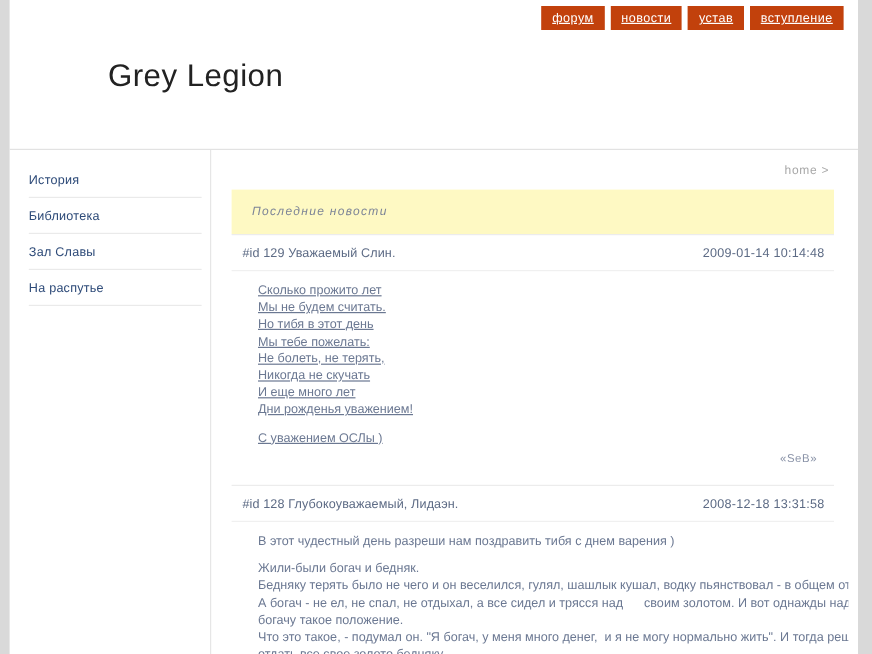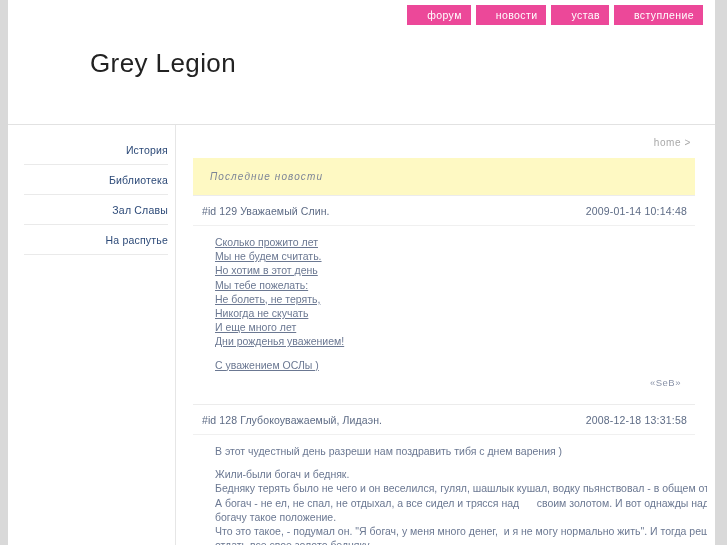--- a/index.html
+++ b/index.html
@@ -30,28 +30,29 @@
     box-sizing: border-box;
   }
   .nav {
     position: absolute;
     top: 5px;
     right: 12px;
     display: flex;
     gap: 5px;
   }
   .nav-item {
-    background: #ec4899;
+    background: #c2410c;
     color: #ffffff;
     font-size: 10.5px;
     letter-spacing: 0.4px;
-    padding: 5px 9px 5px 20px;
+    padding: 5px 9px 5px 9px;
     line-height: 10px;
     cursor: pointer;
     white-space: nowrap;
+    text-decoration: underline;
   }
   .site-title {
     position: absolute;
     left: 42px;
     top: 48px;
     font-size: 26px;
     color: #222222;
     letter-spacing: 0.4px;
     font-weight: 400;
     margin-left: 40px;
@@ -63,21 +64,20 @@
   }
   .sidebar {
     position: absolute;
     left: 0;
     top: 0;
     width: 168px;
     padding: 10px 0 0 16px;
     box-sizing: border-box;
     border-right: 1px solid #e6e6e6;
     height: 420px;
-    text-align: right;
   }
   .side-item {
     font-size: 10.5px;
     color: #2d4a78;
     padding: 9px 0 8px 0;
     border-bottom: 1px solid #eaeaea;
     width: 144px;
     cursor: pointer;
     letter-spacing: 0.2px;
   }
@@ -178,21 +178,21 @@
             <div class="post-title">
               <span>#id 129</span>
               <span>Уважаемый Слин.</span>
             </div>
             <div class="post-date">2009-01-14 10:14:48</div>
           </div>
           <div class="post-body">
             <div class="poem">
               <div class="poem-line">Сколько прожито лет</div>
               <div class="poem-line">Мы не будем считать.</div>
-              <div class="poem-line">Но хотим в этот день</div>
+              <div class="poem-line">Но тибя в этот день</div>
               <div class="poem-line">Мы тебе пожелать:</div>
               <div class="poem-line">Не болеть, не терять,</div>
               <div class="poem-line">Никогда не скучать</div>
               <div class="poem-line">И еще много лет</div>
               <div class="poem-line">Дни рожденья уважением!</div>
               <div class="gap"></div>
               <div class="poem-line">С уважением ОСЛы )</div>
             </div>
             <div class="signature">«SeB»</div>
           </div>

